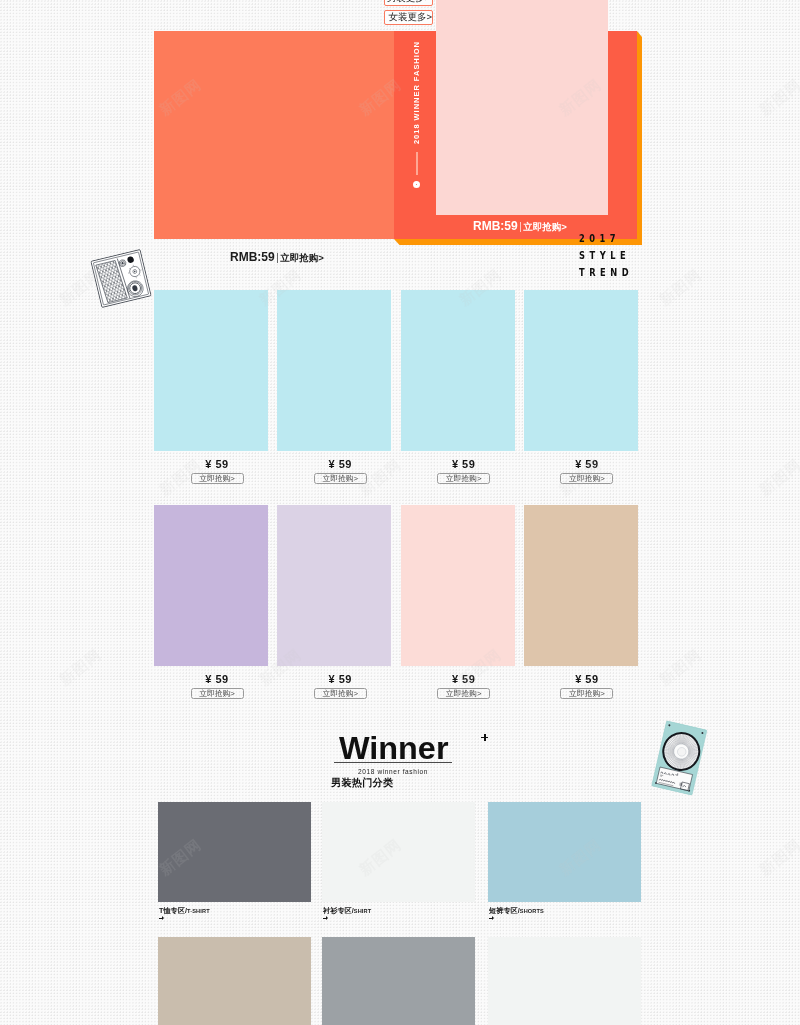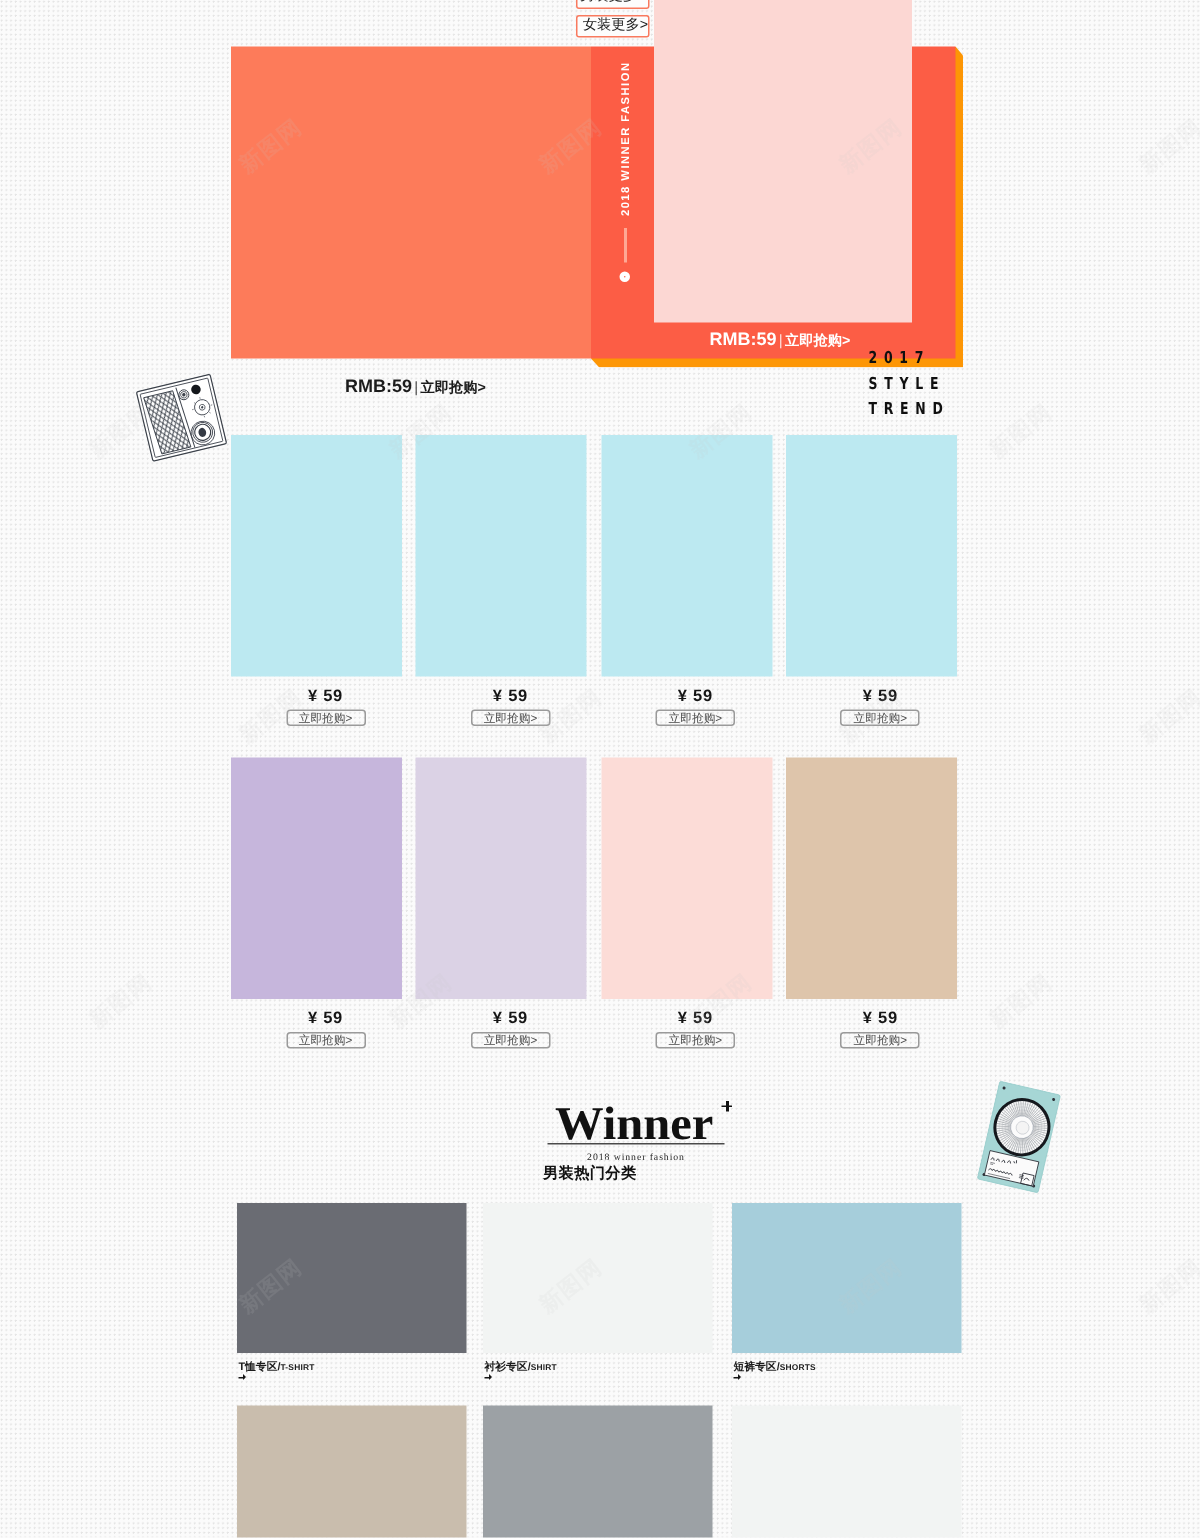--- a/index.html
+++ b/index.html
@@ -58,21 +58,21 @@
 
   
   .pcard{position:absolute;width:126px;}
   .pimg{width:114px;}
   .pprice{margin-top:8px;text-align:center;font-size:11px;font-weight:bold;color:#151515;letter-spacing:0.5px;height:11px;line-height:11px;}
   .pbtn{margin:3px auto 0;width:53px;height:11px;border:1px solid #9a9a9a;border-radius:2.5px;
     display:flex;align-items:center;justify-content:center;font-size:7.8px;color:#4a4a4a;background:transparent;
     box-sizing:border-box;line-height:9px;}
 
   
-  .winner-wrap{position:absolute;left:365px;top:733.5px;width:118px;font-family:Liberation Serif, serif;}
+  .winner-wrap{position:absolute;left:334px;top:733.5px;width:118px;}
   .winner-title{font-size:31.3px;font-weight:bold;line-height:30px;color:#111;letter-spacing:0px;
     transform:scaleX(1.035);transform-origin:left top;white-space:nowrap;height:29px;
     margin-left:4.5px;}
   .winner-rule{position:absolute;left:0;top:28.3px;width:117.8px;height:1px;background:#4a4a4a;}
   .winner-sub{position:absolute;left:0;top:34.5px;font-size:6.5px;color:#242424;letter-spacing:0.62px;
     text-align:center;width:118px;font-weight:500;line-height:8px;}
   .winner-sub-cn{position:absolute;left:-3px;top:44.3px;font-size:10.2px;color:#111;font-weight:bold;letter-spacing:0.2px;text-align:left;width:118px;line-height:10px;}
   .winner-plus{position:absolute;left:481px;top:734px;width:7.2px;height:7px;font-size:0;color:transparent;}
   .winner-plus::before{content:"";position:absolute;left:0;top:2.6px;width:7.2px;height:1.9px;background:#111;}
   .winner-plus::after{content:"";position:absolute;left:2.7px;top:0;width:1.9px;height:7px;background:#111;}

